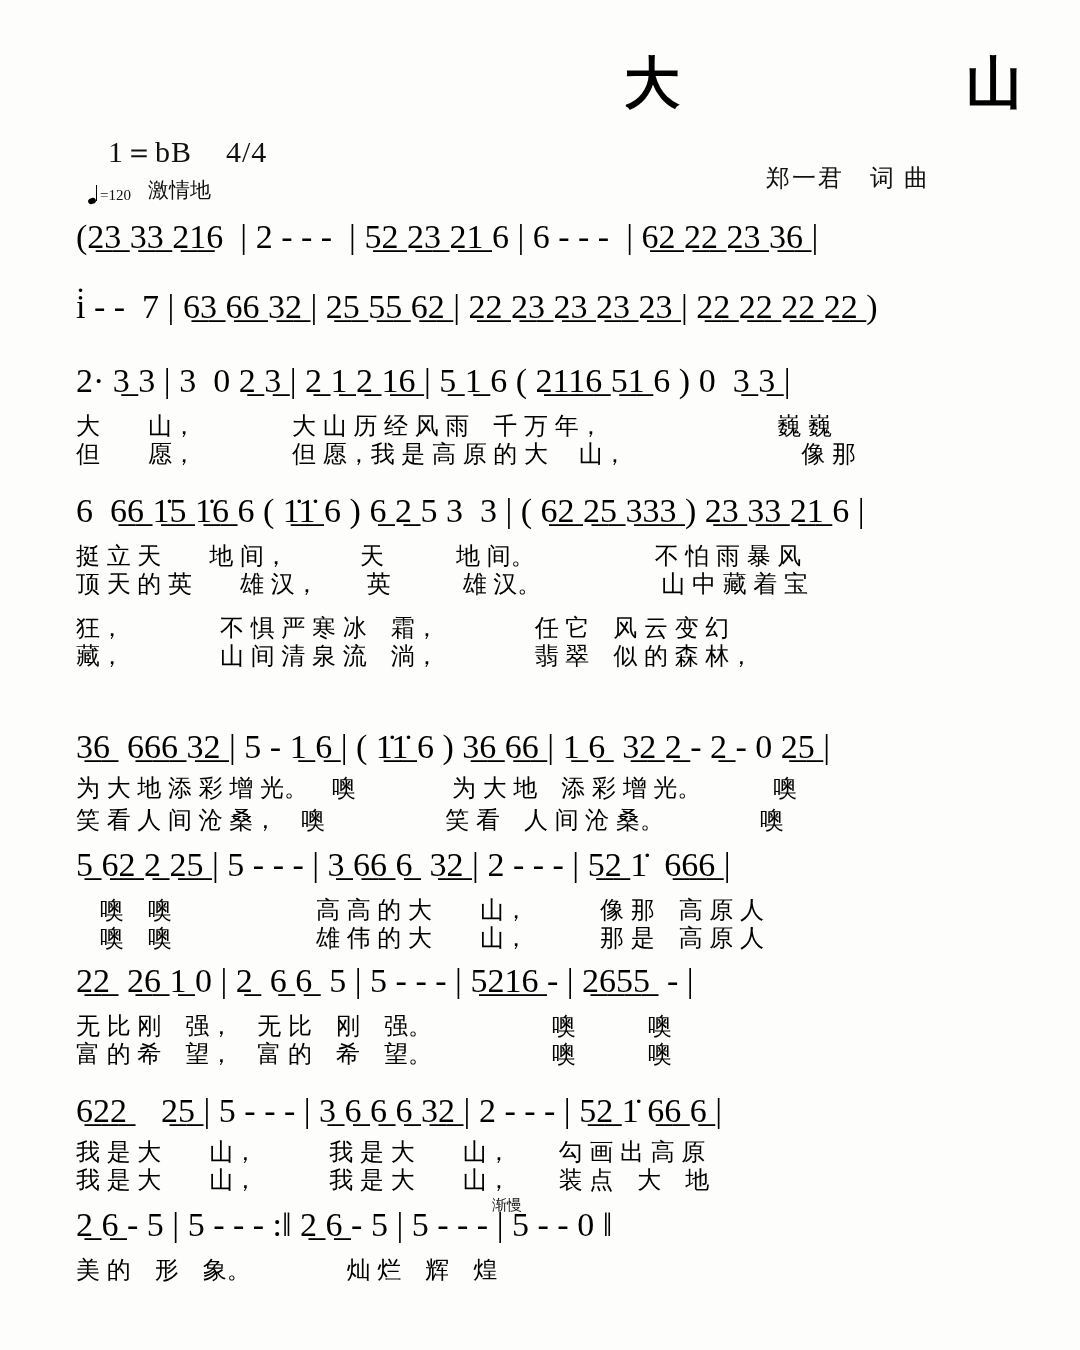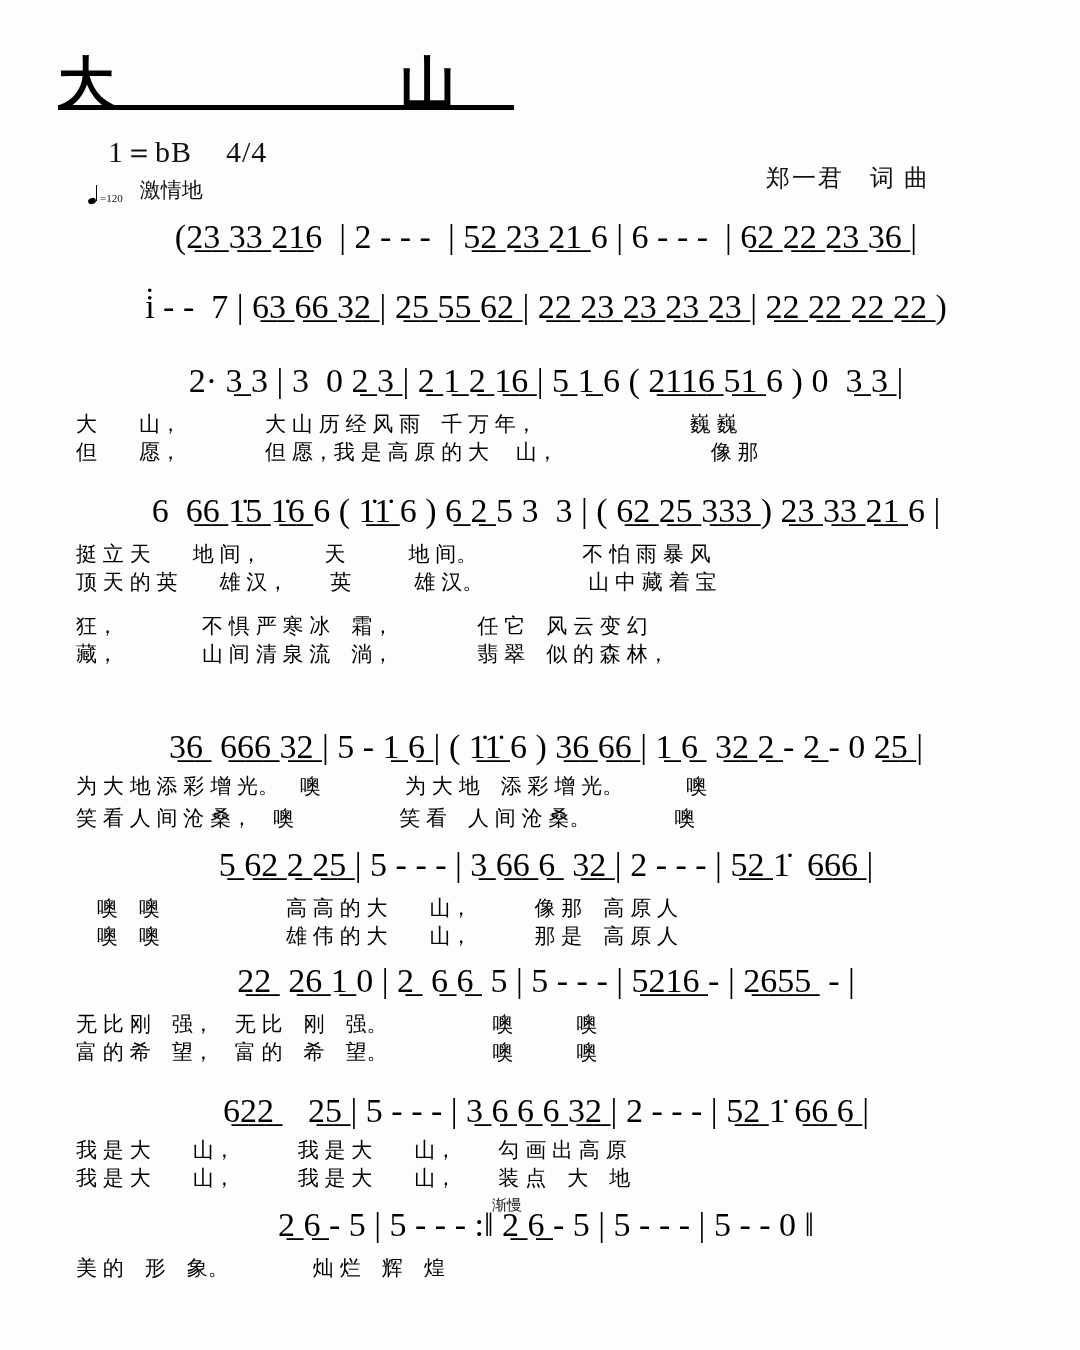--- a/index.html
+++ b/index.html
@@ -15,28 +15,27 @@
     font-family: "Liberation Serif", serif;
     color: #111;
     overflow: hidden;
   }
   
   .title {
     position: absolute;
     top: 46px;
     left: 0;
     width: 1080px;
-    text-align: left;
+    text-align: right;
     font-family: "Liberation Serif", serif;
     font-weight: bold;
     font-size: 56px;
     letter-spacing: 58px;
     text-indent: 58px;
     color: #000;
-    text-decoration: underline;
   }
   
   .key-sig {
     position: absolute;
     top: 132px;
     left: 108px;
     font-size: 30px;
     font-family: "Liberation Serif", serif;
     letter-spacing: 1px;
     white-space: pre;
@@ -66,21 +65,21 @@
     border-radius: 50%;
     transform: rotate(-20deg);
   }
   .tempo .notehead::after {
     content: "";
     position: absolute;
     right: 0; bottom: 3px;
     width: 1.5px; height: 16px;
     background: #000;
   }
-  .tempo-num { font-size: 11px; }
+  .tempo-num { font-size: 15px; }
   .expression { font-size: 21px; margin-left: 14px; }
   .composer {
     position: absolute;
     top: 162px;
     left: 766px;
     font-size: 24px;
     letter-spacing: 2px;
     white-space: pre;
   }
   
@@ -90,26 +89,25 @@
     width: 940px;
   }
   .notes {
     position: relative;
     height: 48px;
     font-family: "Liberation Serif", serif;
     font-size: 34px;
     white-space: pre;
     letter-spacing: 0px;
     color: #000;
-    text-align: center;
   }
   .lyric {
     position: relative;
     font-family: "Liberation Sans", sans-serif;
-    font-size: 21px;
+    font-size: 24px;
     white-space: pre;
     color: #000;
     height: 32px;
   }
   .lyric2 { margin-top: -4px; }
   
 </style>
 </head>
 <body>
 

